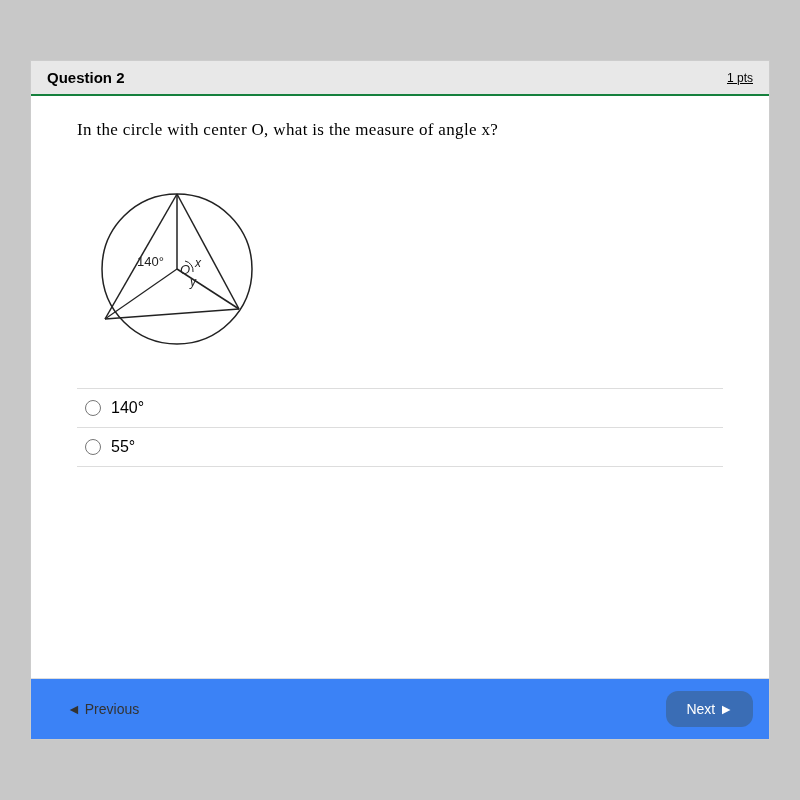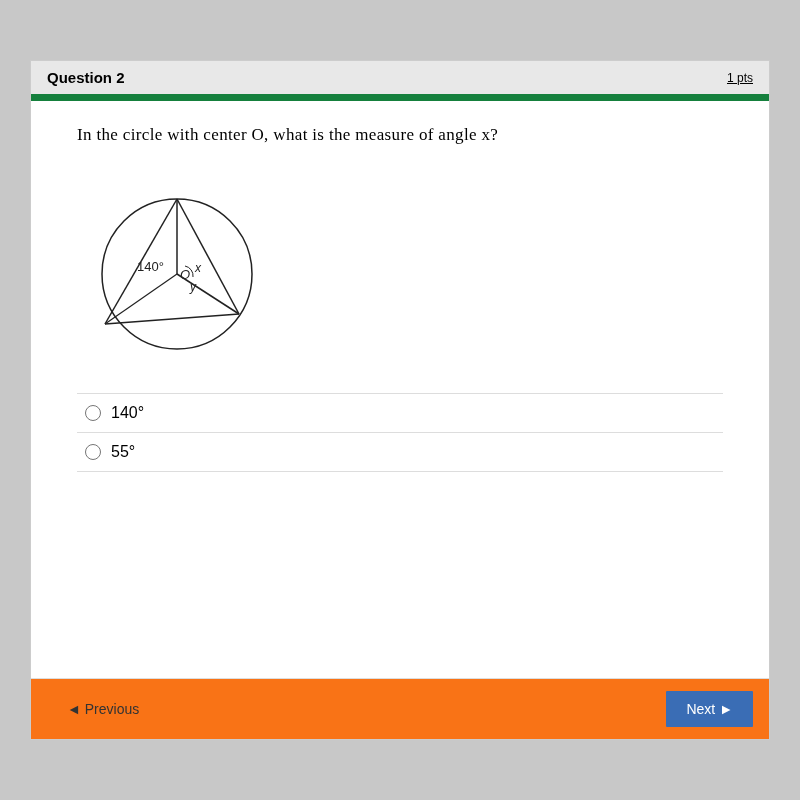--- a/index.html
+++ b/index.html
@@ -16,21 +16,21 @@
     .card {
       background: #fff;
       width: 740px;
       min-height: 680px;
       border: 1px solid #ccc;
       display: flex;
       flex-direction: column;
     }
     .card-header {
       background: #e8e8e8;
-      border-bottom: 7px solid #15803d;
+      border-bottom: 2px solid #15803d;
       padding: 8px 16px;
       display: flex;
       justify-content: space-between;
       align-items: center;
     }
     .question-label {
       font-weight: bold;
       font-size: 15px;
       font-family: Arial, sans-serif;
     }
@@ -78,37 +78,37 @@
     }
     .option-label {
       font-size: 16px;
     }
     .card-footer {
       padding: 12px 16px;
       display: flex;
       justify-content: space-between;
       align-items: center;
       border-top: 1px solid #ddd;
-      background: #f97316;
+      background: #3b82f6;
     }
     .nav-btn {
       padding: 10px 20px;
       font-size: 14px;
       font-family: Arial, sans-serif;
       border: none;
       cursor: pointer;
     }
     .btn-prev {
       background: transparent;
       color: #333;
     }
     .btn-next {
       background: #3a6db5;
       color: #fff;
-      border-radius: 1px;
+      border-radius: 12px;
     }
   </style>
 </head>
 <body>
 
 <div class="card">
 
   <div class="card-header">
     <span class="question-label">Question 2</span>
     <span class="pts-label">1 pts</span>

